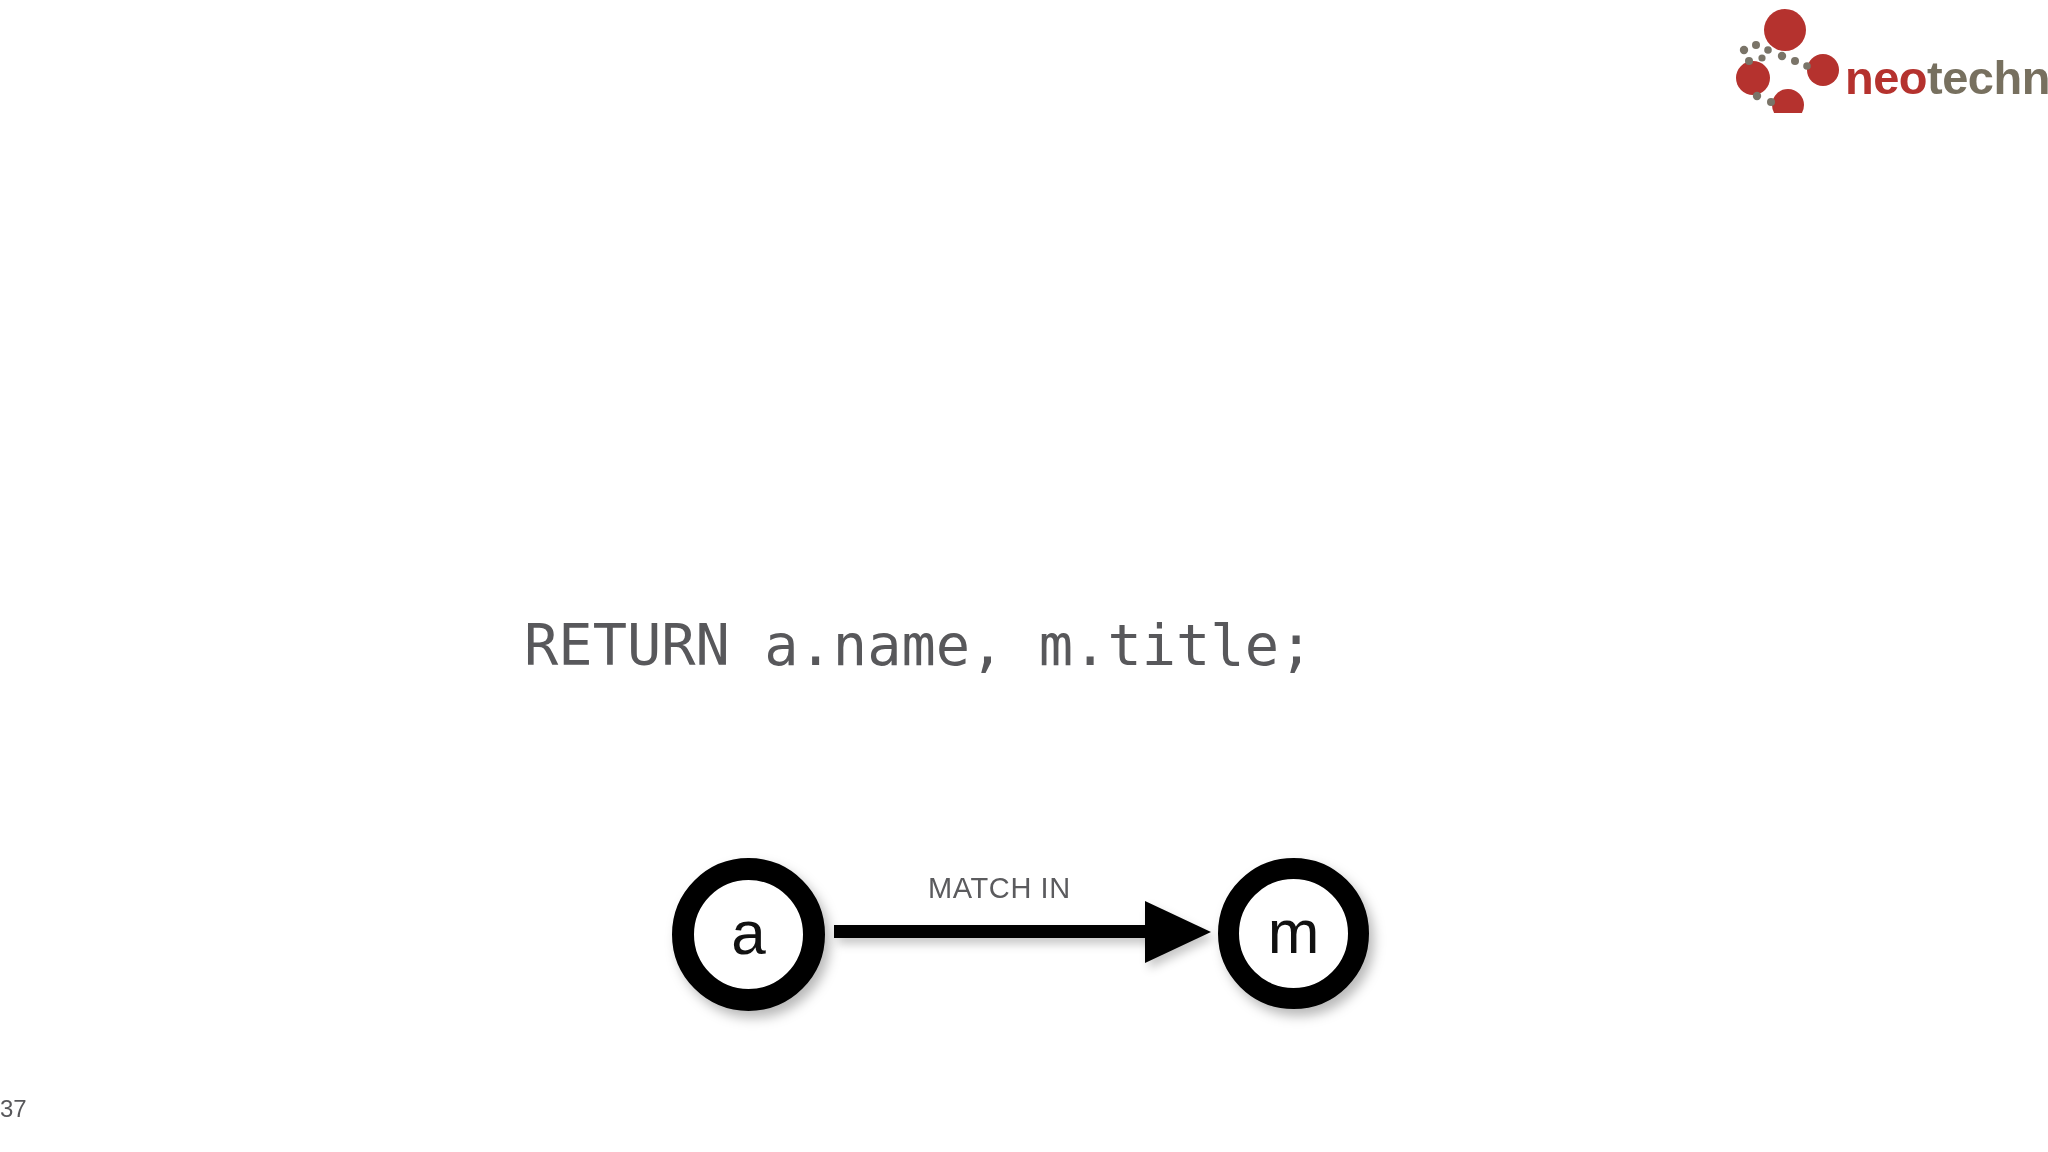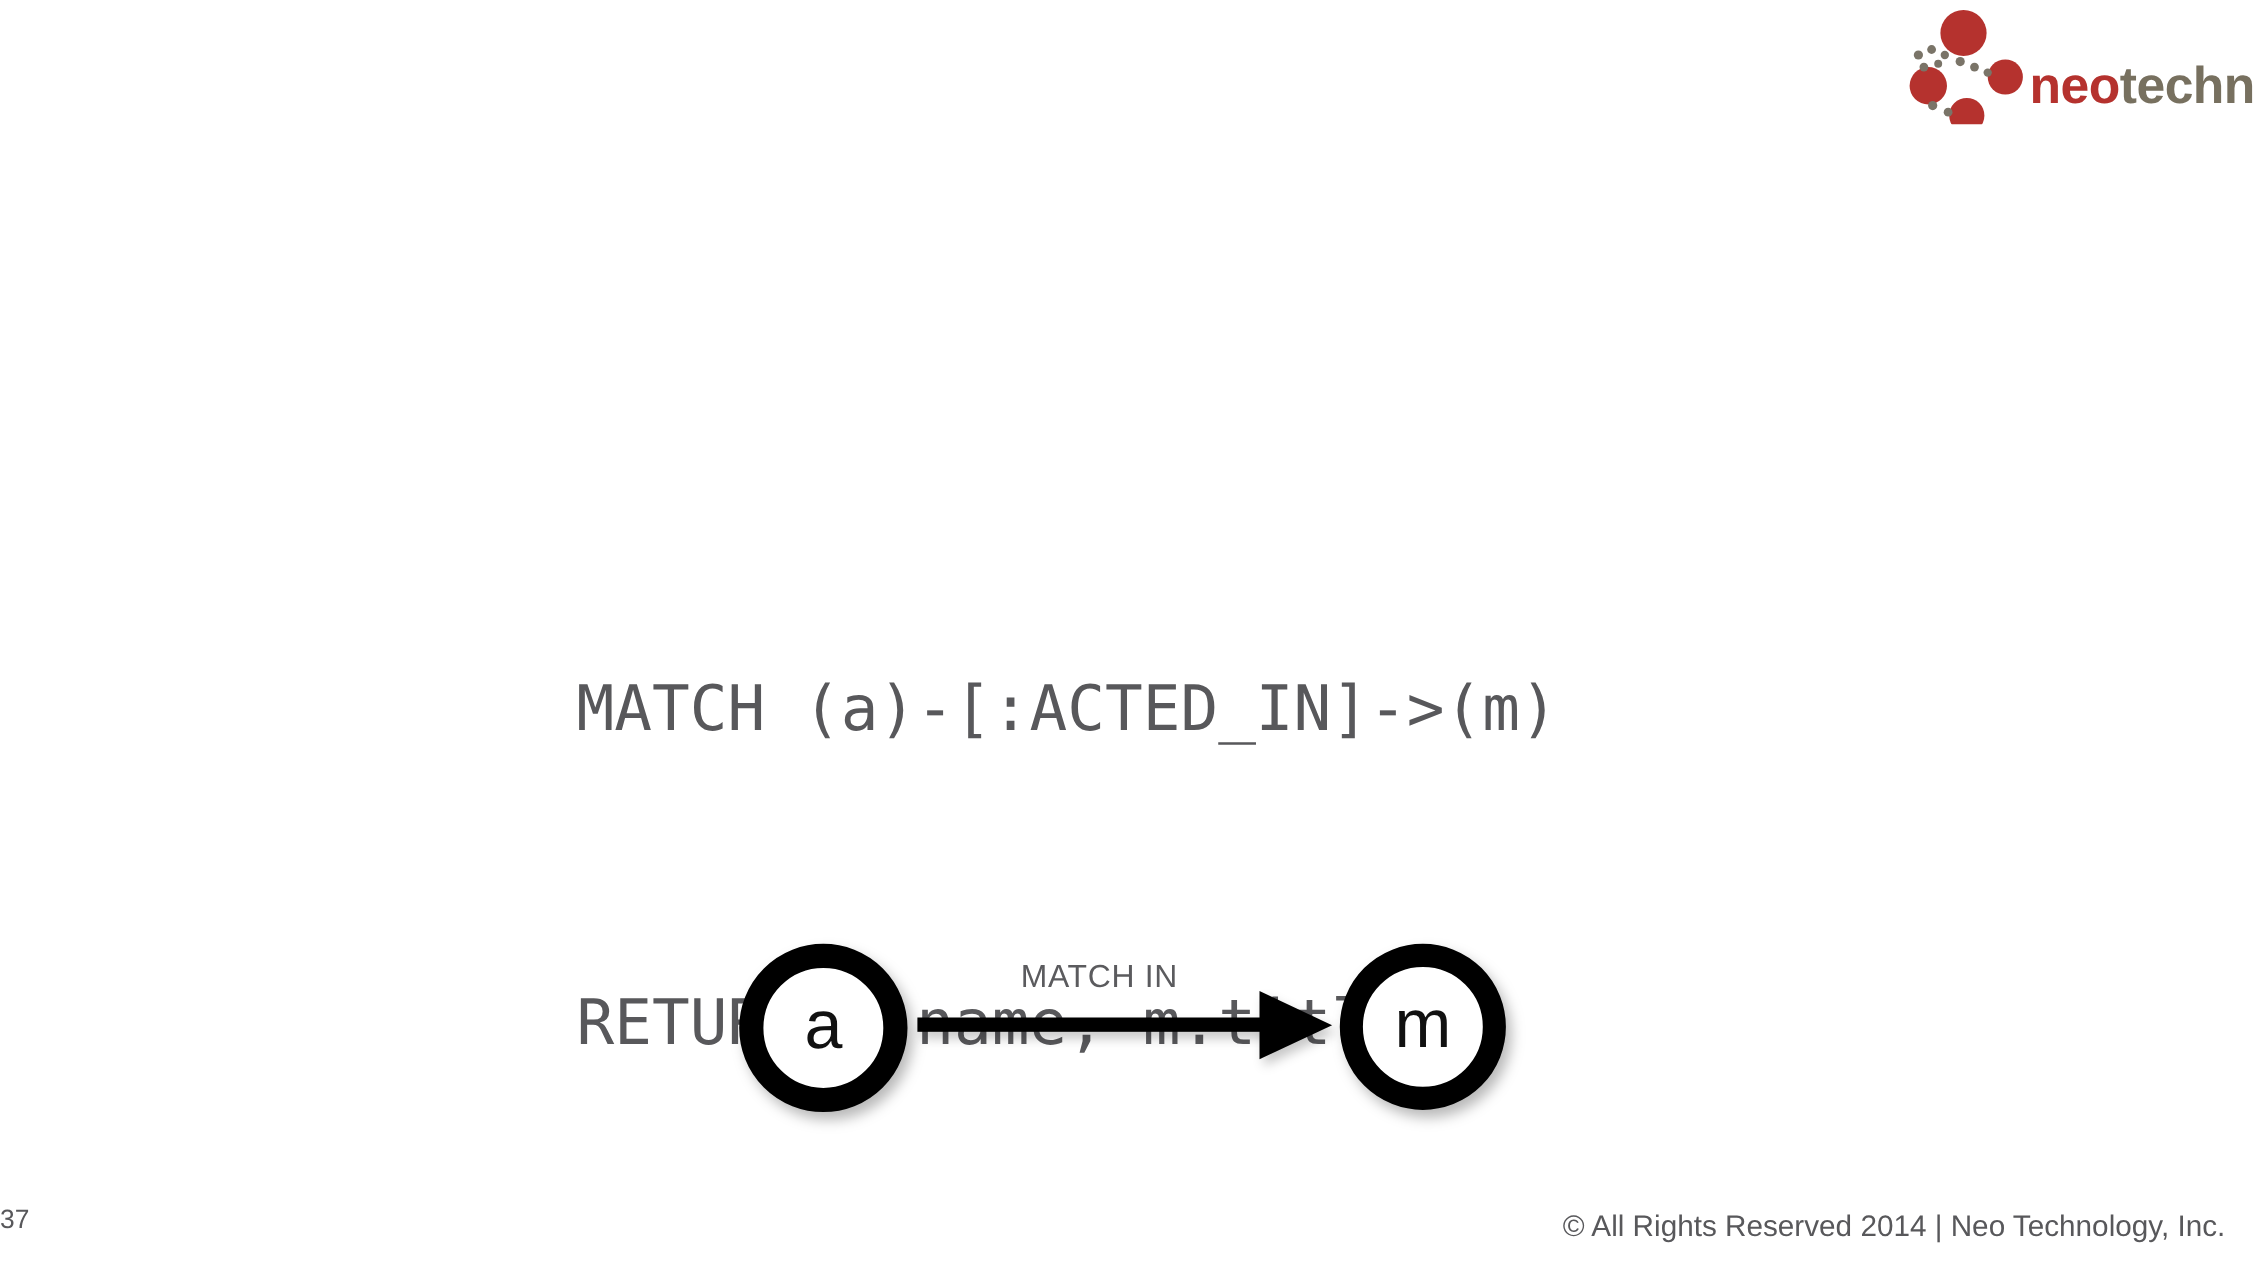--- a/index.html
+++ b/index.html
@@ -179,32 +179,30 @@
       <circle cx="60" cy="53" r="4.0" fill="#7a7468"></circle>
       <circle cx="72" cy="58" r="3.8" fill="#7a7468"></circle>
       <circle cx="22" cy="88" r="4.2" fill="#7a7468"></circle>
       <circle cx="36" cy="94" r="4.0" fill="#7a7468"></circle>
     </svg>
     <div class="logo-word"><span class="logo-neo">neo</span><span class="logo-tech">technology</span></div>
   </div>
 
 
   <div class="code-block">
-    <span class="code-line">MATCH (a)-[:ACTED_IN]-&gt;(m)</span>
     <span class="code-line">RETURN a.name, m.title;</span>
   </div>
 
   <div class="graph">
     <div class="node node-a">
       <span class="node-label">a</span>
     </div>
     <div class="node node-m">
       <span class="node-label">m</span>
     </div>
     <div class="rel-label">MATCH IN</div>
     <div class="arrow-shaft"></div>
     <div class="arrow-head"></div>
   </div>
 
   <div class="slide-number">37</div>
-  <div class="copyright">© All Rights Reserved 2014 | Neo Technology, Inc.</div>
 
 </div>
 
 </body></html>

